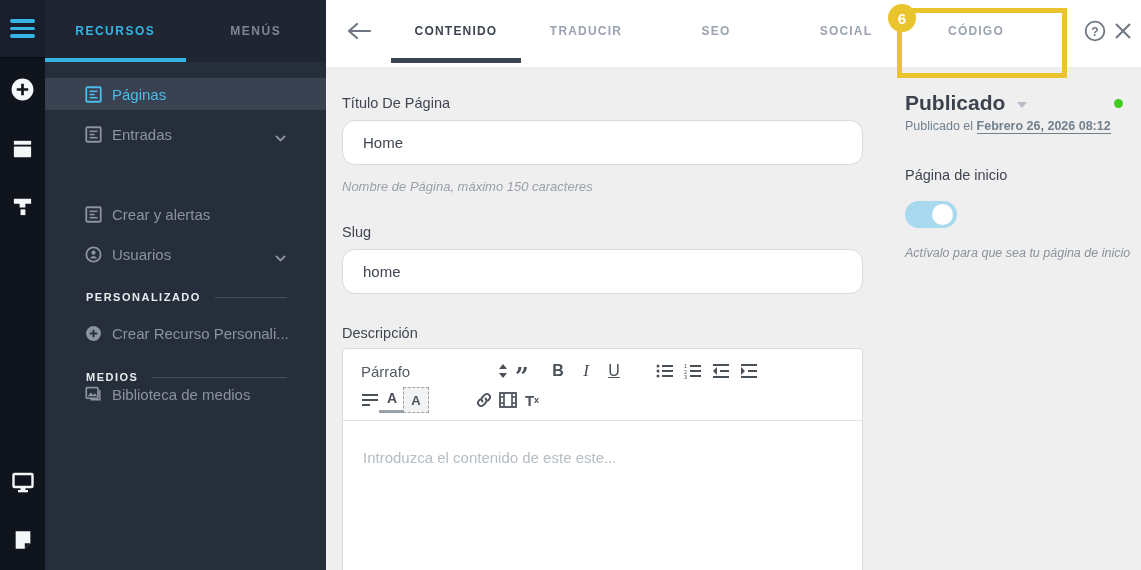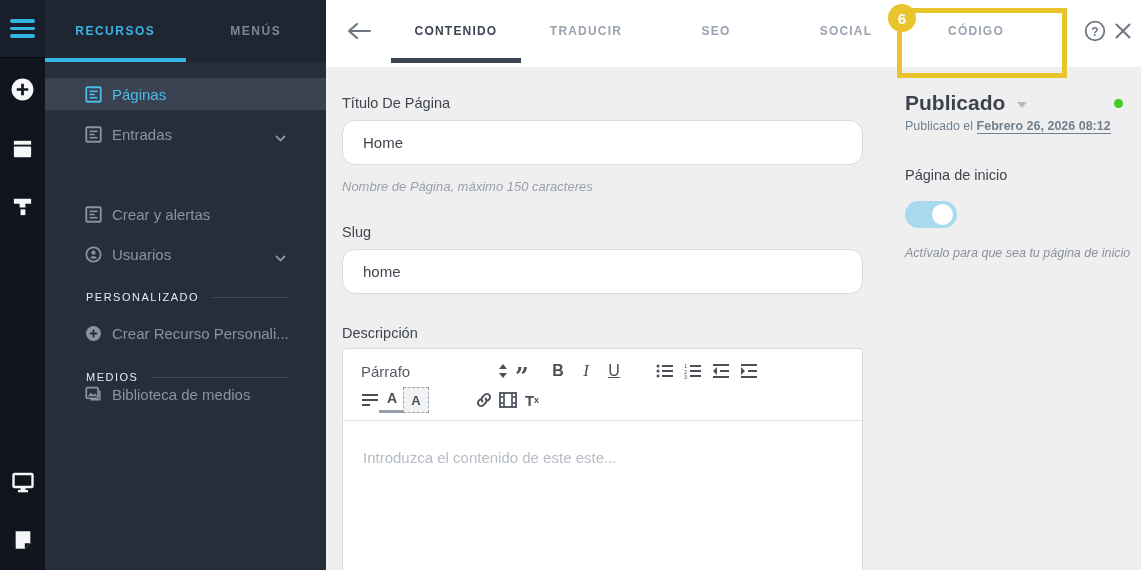--- a/index.html
+++ b/index.html
@@ -23,21 +23,21 @@
     font-weight:bold; letter-spacing:1.5px; color:#7d8694; cursor:pointer; }
   .stab.active { color:#35b5e5; }
   .stab-underline { position:absolute; left:0; bottom:0; width:141px; height:4px; background:#35b5e5; }
   .side-item { position:absolute; left:0; width:281px; height:32px; display:flex; align-items:center;
     color:#8b93a0; font-size:15px; cursor:pointer; }
   .side-item .ico { position:absolute; left:40px; width:17px; height:17px; display:flex; align-items:center; }
   .side-item .lbl { position:absolute; left:67px; }
   .side-item .chev { position:absolute; left:230px; top:17px; }
   .side-item.active { background:#3a4150; color:#4cbcea; }
   .side-header { position:absolute; left:41px; right:39px; height:18px; display:flex; align-items:center;
-    color:#e9ebef; font-size:11px; font-weight:normal; letter-spacing:1.5px; }
+    color:#e9ebef; font-size:11px; font-weight:bold; letter-spacing:1.5px; }
   .side-header .hline { flex:1; height:1px; background:#454c5a; margin-left:14px; }
 
   
   .main-header { position:absolute; left:326px; top:0; width:815px; height:67px; background:#ffffff; z-index:1; }
   .back-btn { position:absolute; left:20px; top:17px; width:28px; height:28px; background:none; border:none;
     color:#6e7681; cursor:pointer; }
   .tabs-row { position:absolute; left:65px; top:0; height:62px; display:flex; }
   .mtab { width:130px; display:flex; align-items:center; justify-content:center; font-size:12px;
     font-weight:bold; letter-spacing:1.2px; color:#9aa3af; cursor:pointer; }
   .mtab.active { color:#3d4451; }

